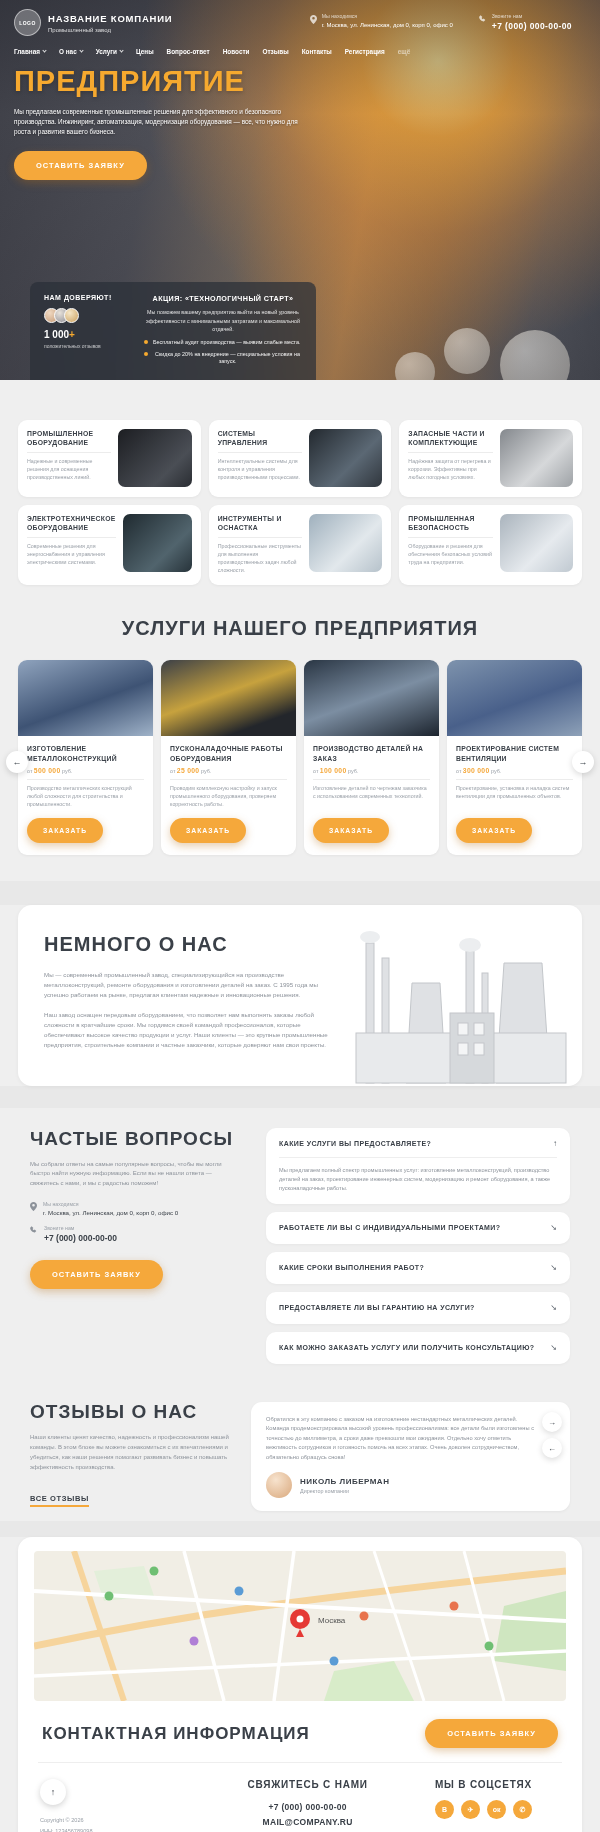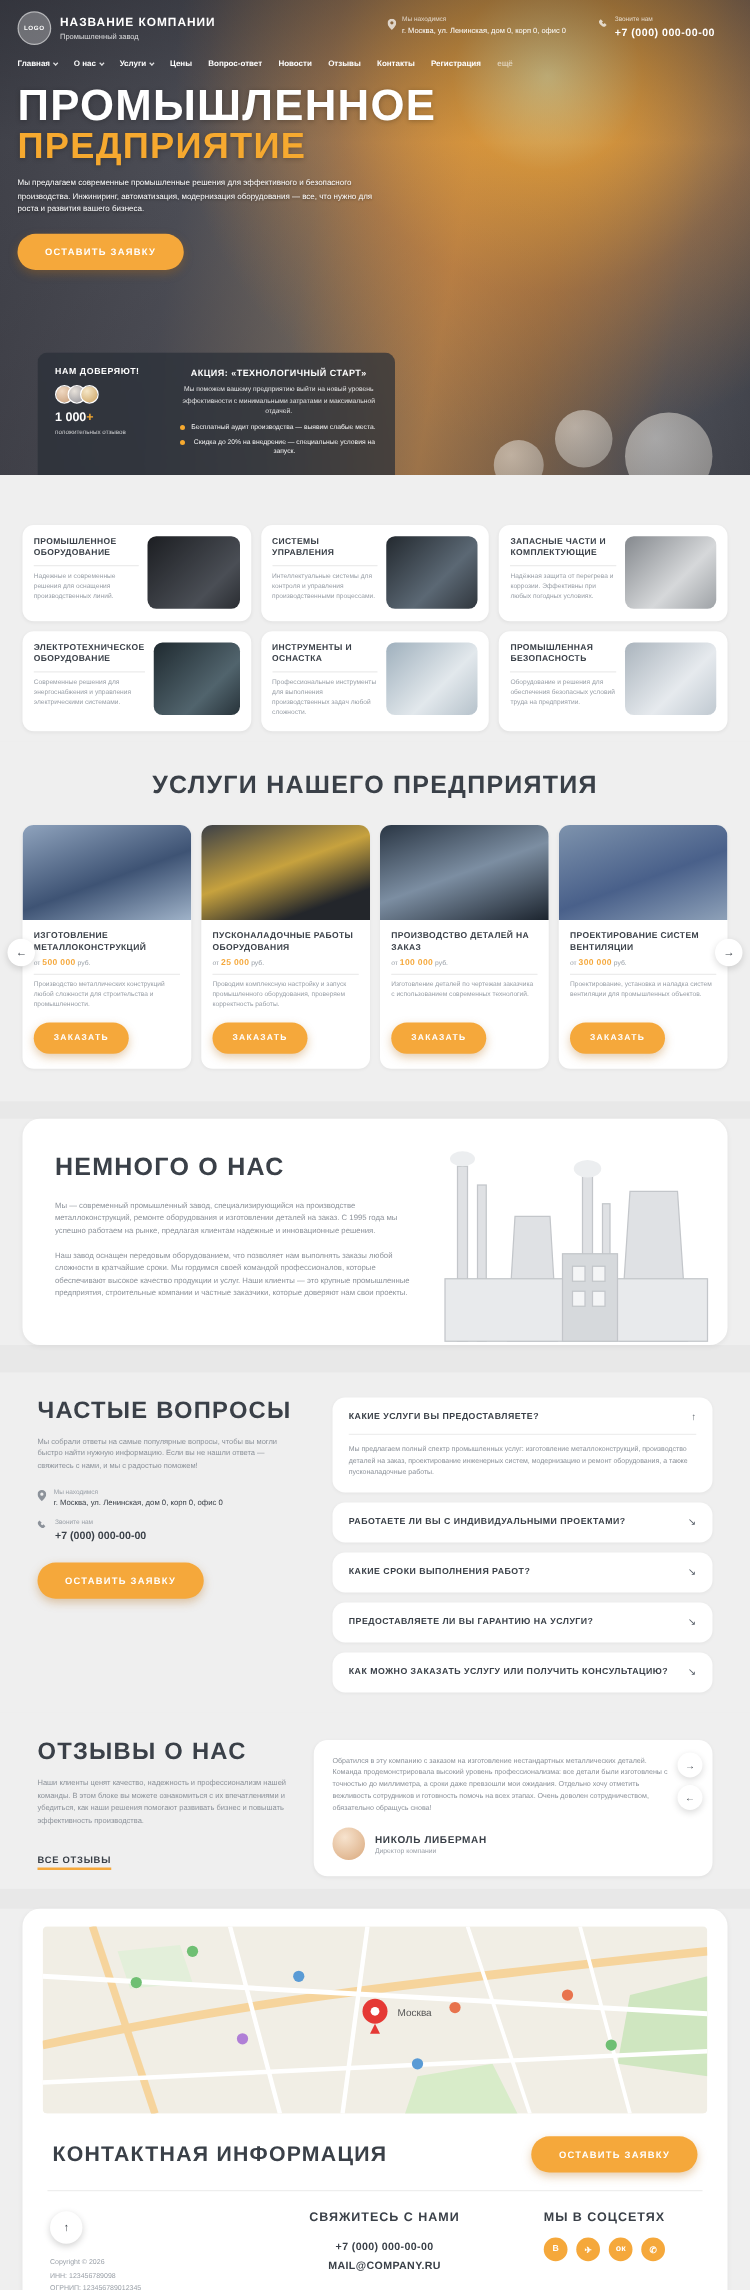--- a/index.html
+++ b/index.html
@@ -115,21 +115,21 @@
   .svc-btn { margin-top:9px; align-self:flex-start; padding:9px 16px; font-size:6.8px; border-radius:15px; }
   .car-arrow {
     position:absolute; top:46%; width:22px; height:22px; border-radius:50%;
     background:#fff; box-shadow:0 2px 6px rgba(0,0,0,.15); border:none; cursor:pointer;
     font-size:9px; color:#3a4048; display:flex; align-items:center; justify-content:center;
   }
   .car-arrow.left { left:6px; } .car-arrow.right { right:6px; }
 
   
   .about-card {
-    background:#fff; border-radius:14px; margin:14px 18px 22px; padding:28px 26px 26px;
+    background:#fff; border-radius:14px; margin:24px 18px 22px; padding:28px 26px 26px;
     position:relative; overflow:hidden; box-shadow:0 1px 4px rgba(0,0,0,.05);
   }
   .about-card h2 { margin-bottom:14px; }
   .about-p { width:56%; font-size:6.2px; line-height:1.65; color:#8c929a; margin-bottom:9px; }
   .about-art { position:absolute; right:6px; top:18px; width:230px; height:170px; }
 
   
   .faq { display:flex; gap:24px; padding:20px 30px 8px; }
   .faq-left { width:212px; flex:none; }
   .faq-left h2 { font-size:19px; }
@@ -256,21 +256,20 @@
       </div>
     <div class="nav-item">
         <span>Регистрация</span>
       </div>
     <div class="nav-item dim">
         <span>ещё</span>
       </div>
   </div>
 
   <div class="hero-title">
-    <div class="l1">ПРОМЫШЛЕННОЕ</div>
     <div class="l2">ПРЕДПРИЯТИЕ</div>
   </div>
   <div class="hero-desc">Мы предлагаем современные промышленные решения для эффективного и безопасного производства. Инжиниринг, автоматизация, модернизация оборудования — все, что нужно для роста и развития вашего бизнеса.</div>
   <button class="btn">ОСТАВИТЬ ЗАЯВКУ</button>
 
   <div class="hero-panel">
     <div class="trust">
       <div class="trust-title">НАМ ДОВЕРЯЮТ!</div>
       <div class="avatars">
         <div class="avatar"></div>

